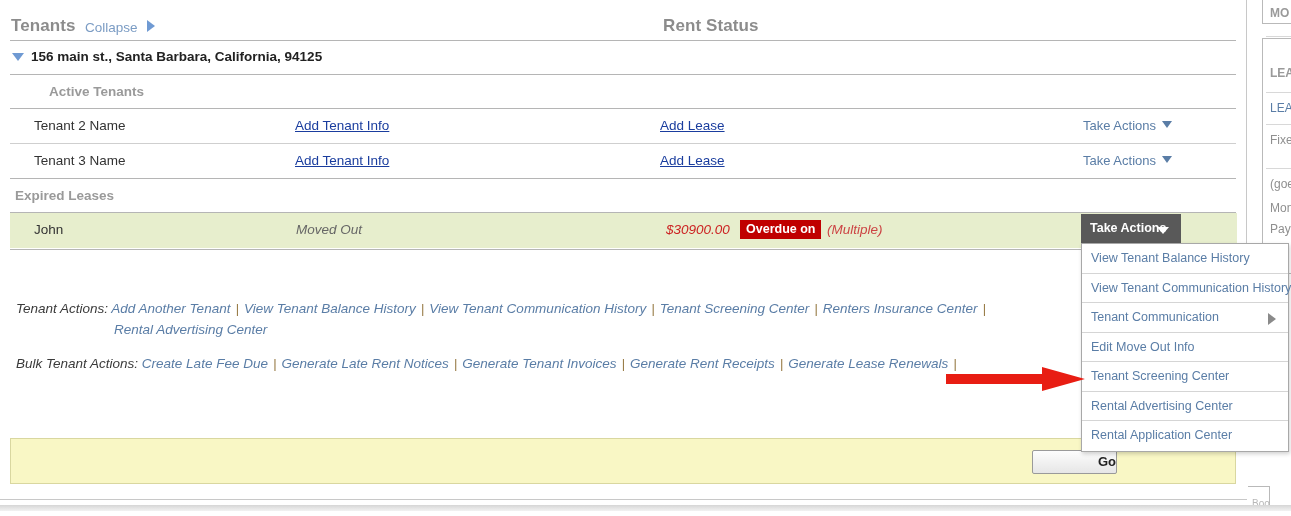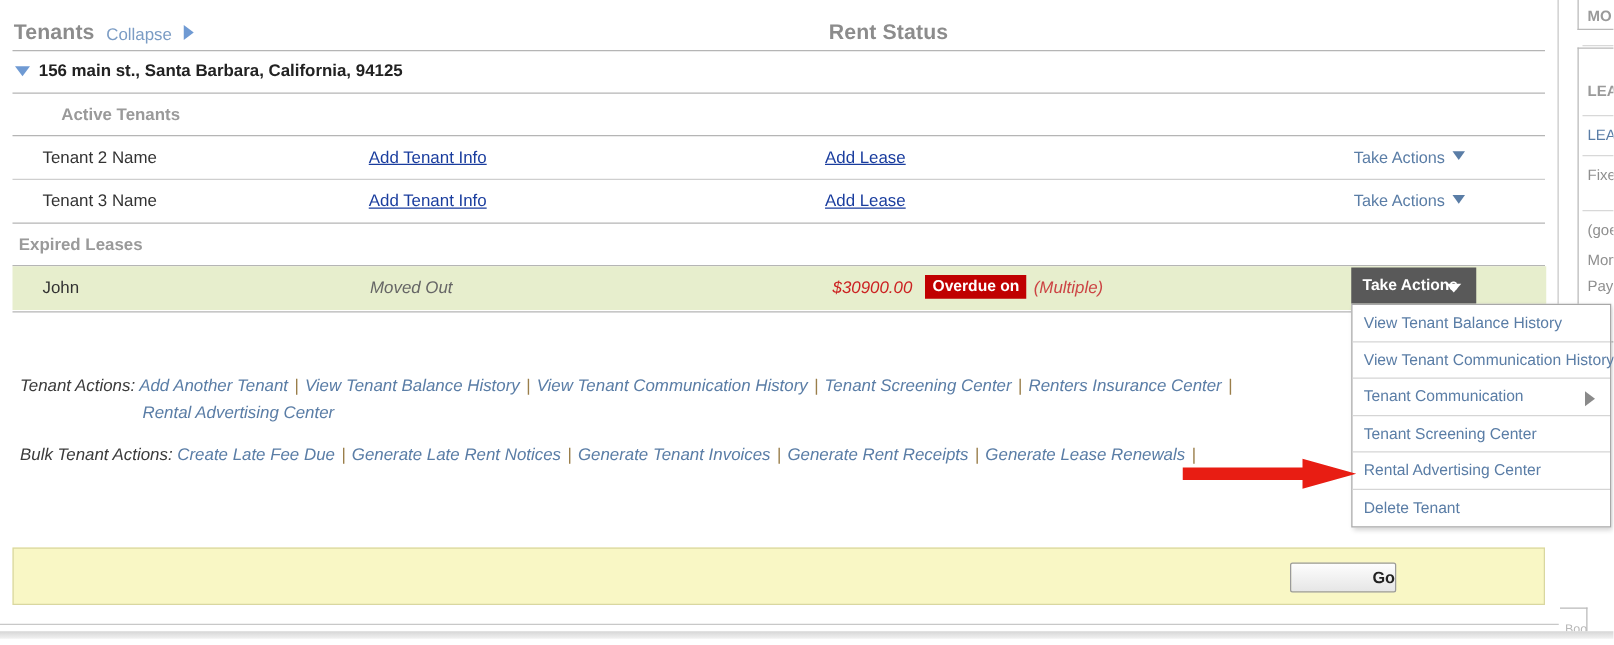--- a/index.html
+++ b/index.html
@@ -461,27 +461,30 @@
       <div class="t">View Tenant Balance History</div>
     </div>
     <div class="ddi">
       <div class="t">View Tenant Communication History</div>
     </div>
     <div class="ddi">
       <div class="t">Tenant Communication</div>
       <div class="sub-caret"></div>
     </div>
     <div class="ddi">
+      <div class="t">Edit Move Out Info</div>
+    </div>
+    <div class="ddi">
       <div class="t">Tenant Screening Center</div>
     </div>
     <div class="ddi">
       <div class="t">Rental Advertising Center</div>
     </div>
     <div class="ddi">
-      <div class="t">Delete Tenant</div>
+      <div class="t">Rental Application Center</div>
     </div>
   </div>
 
   <svg id="red-arrow" viewBox="0 0 140 26">
     <polygon points="0,8 96,8 96,1 139,13 96,25 96,18 0,18" fill="#e81d13"></polygon>
   </svg>
 
   <div id="bottom-strip"></div>
 </div>
 

